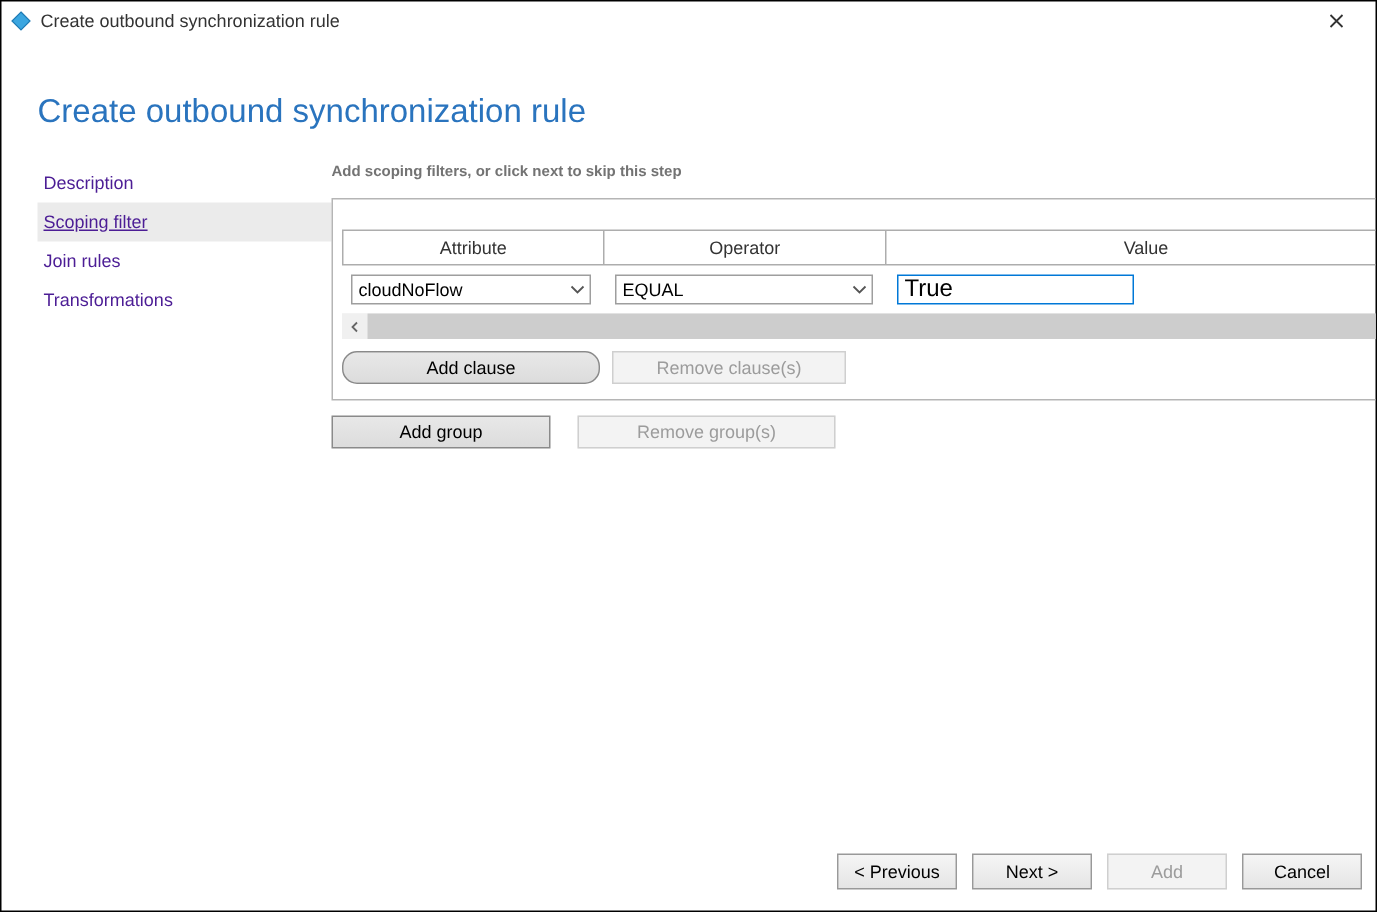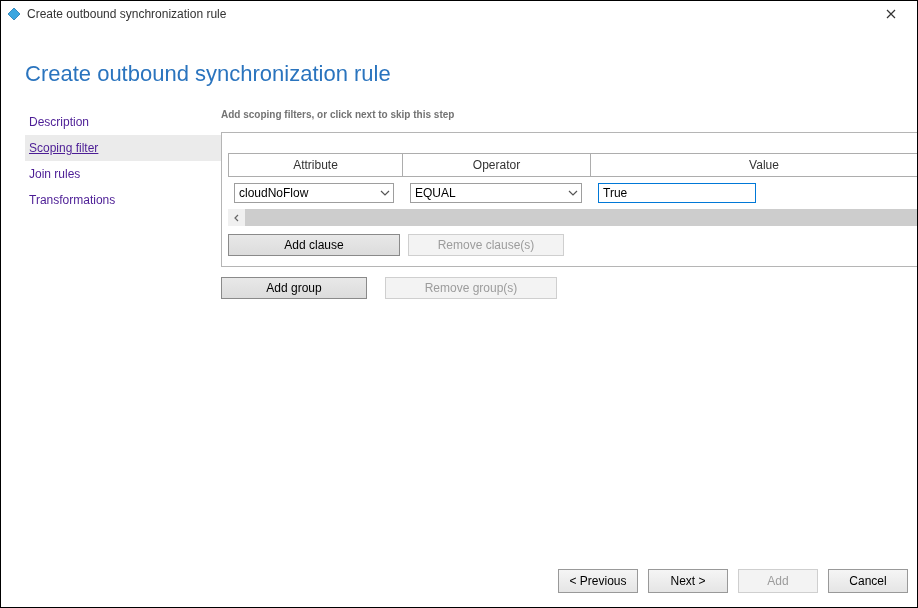--- a/index.html
+++ b/index.html
@@ -21,29 +21,29 @@
     .hdr-cell { font-size:12px; color:#333; text-align:center; padding:4px 0; border-right:1px solid #adadad;}
     .hdr-cell:last-child { border-right:none; }
     .hdr-attr { width:174px; }
     .hdr-op { width:188px; }
     .hdr-val { flex:1; }
     .ctl-row { display:flex; gap:16px; padding:6px 6px 0 6px; align-items:center;}
     .combo { position:relative; height:20px; border:1px solid #9e9e9e; background:#fff; font-size:12px; display:flex; align-items:center; padding:0 18px 0 4px; cursor:pointer;}
     .combo-attr { width:160px; }
     .combo-op { width:172px; }
     .combo .chev { position:absolute; right:3px; top:2px; }
-    .val-input { width:158px; height:20px; border:1px solid #0078d7; font-size:12px; padding:0 4px; outline:none; }
+    .val-input { width:158px; height:20px; border:1px solid #0078d7; font-size:16px; padding:0 4px; outline:none; }
     .scrollbar { margin-top:6px; height:17px; background:#f0f0f0; display:flex; align-items:stretch; }
     .scroll-btn { width:17px; background:#f0f0f0; display:flex; align-items:center; justify-content:center; cursor:pointer;}
     .scroll-track { flex:1; background:#cdcdcd; }
     .btn-row { display:flex; gap:8px; margin-top:8px; }
     .btn { height:22px; font-size:12px; border:1px solid #999; background:linear-gradient(#f5f5f5,#e5e5e5); cursor:pointer; display:flex; align-items:center; justify-content:center;}
     .btn.active { background:linear-gradient(#e8e8e8,#dcdcdc); border-color:#8a8a8a;}
     .btn.disabled { color:#9c9c9c; background:#f3f3f3; border-color:#cfcfcf; cursor:default;}
-    .btn-clause { width:172px; }
+    .btn-clause { width:172px;border-radius:10px; }
     .btn-remclause { width:156px; }
     .grp-row { display:flex; gap:18px; margin-top:10px; }
     .btn-grp { width:146px; }
     .footer { position:absolute; bottom:14px; right:9px; display:flex; gap:10px; }
     .footer .btn { width:80px; height:24px;}
     svg { display:block; }
   </style>
 </head>
 <body>
 

